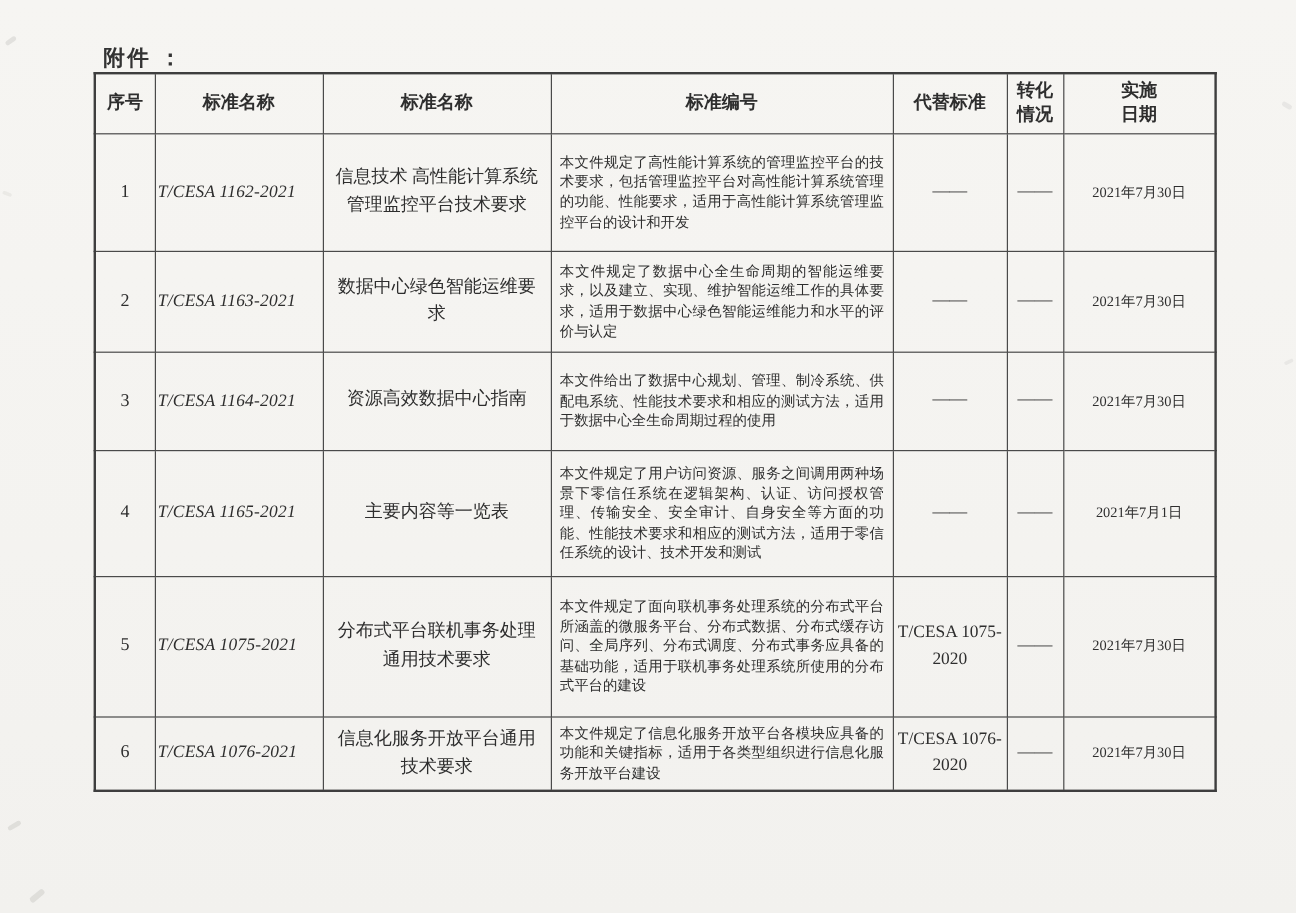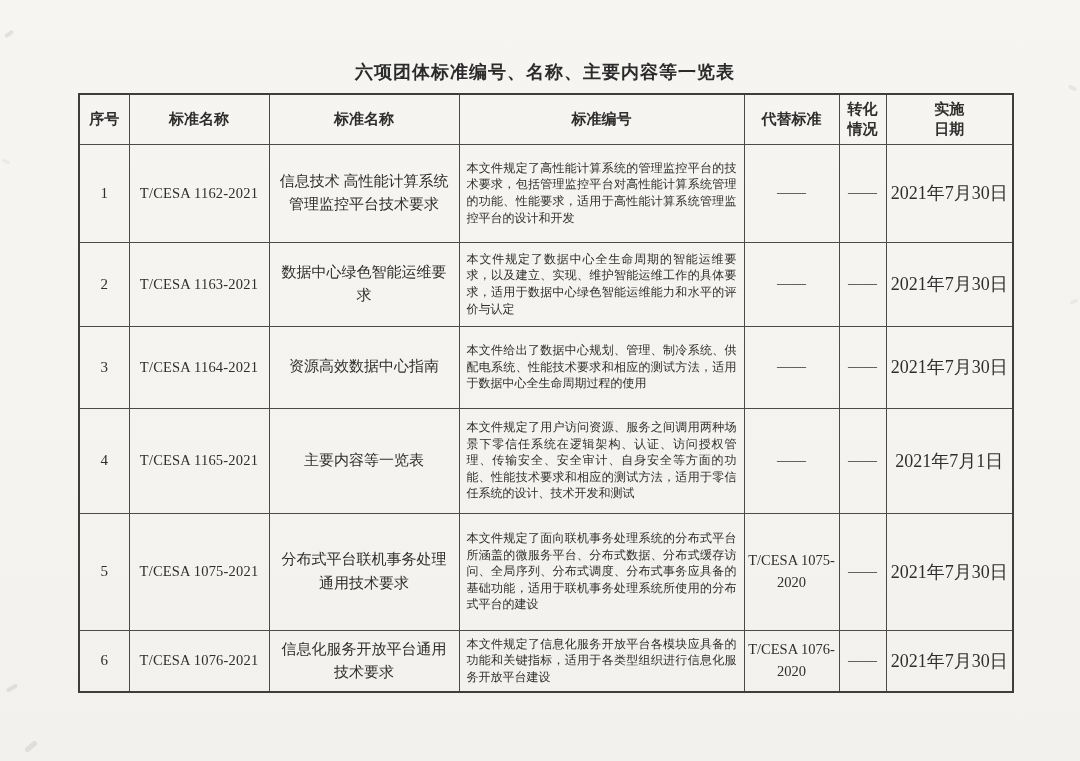--- a/index.html
+++ b/index.html
@@ -61,25 +61,26 @@
   .std-table th {
     font-weight: bold;
     text-align: center;
     white-space: pre-line;
     line-height: 1.35;
     padding: 4px 2px;
   }
   .std-table { border: 2px solid #3e3e3e; }
   td.c-no { text-align: center; }
   td.c-code {
-    text-align: center;
+    text-align: left;
     white-space: nowrap;
     font-size: 14.5px;
     letter-spacing: 0.2px;
     padding: 2px 2px;
+    font-style: italic;
   }
   td.c-name {
     text-align: center;
     line-height: 1.55;
     padding: 2px 8px;
   }
   td.c-content {
     text-align: justify;
     line-height: 1.38;
     font-size: 12px;
@@ -87,21 +88,21 @@
   }
   td.c-replaced, td.c-conv {
     text-align: center;
     line-height: 1.5;
     font-size: 14.5px;
     padding: 2px 3px;
   }
   td.c-date {
     text-align: center;
     white-space: nowrap;
-    font-size: 18px;
+    font-size: 12px;
     padding: 2px 2px;
     margin-top: 13px;
   }
   
   tr.hdr      { height: 44px; }
   tr.r0       { height: 98px; }
   tr.r1       { height: 84px; }
   tr.r2       { height: 82px; }
   tr.r3       { height: 105px; }
   tr.r4       { height: 117px; }
@@ -126,21 +127,21 @@
 <div class="paper"></div>
 
 <div class="artifact art-1"></div>
 <div class="artifact art-2"></div>
 <div class="artifact art-3"></div>
 <div class="artifact art-4"></div>
 <div class="artifact art-5"></div>
 <div class="artifact art-6"></div>
 
 <div class="content">
-  <div class="doc-title">六项团体标准编号、名称、主要内容等一览表</div>
+  <div class="attachment">附件 ：</div>
 
   <table class="std-table">
     <colgroup>
       <col style="width:50px">
       <col style="width:140px">
       <col style="width:190px">
       <col style="width:285px">
       <col style="width:95px">
       <col style="width:47px">
       <col style="width:127px">

